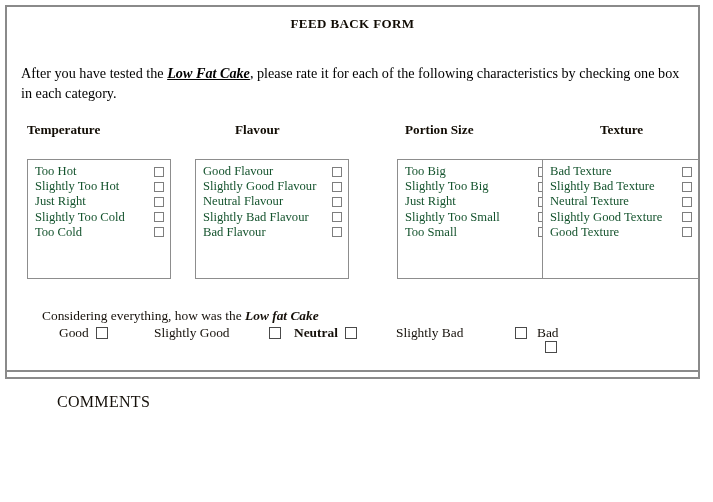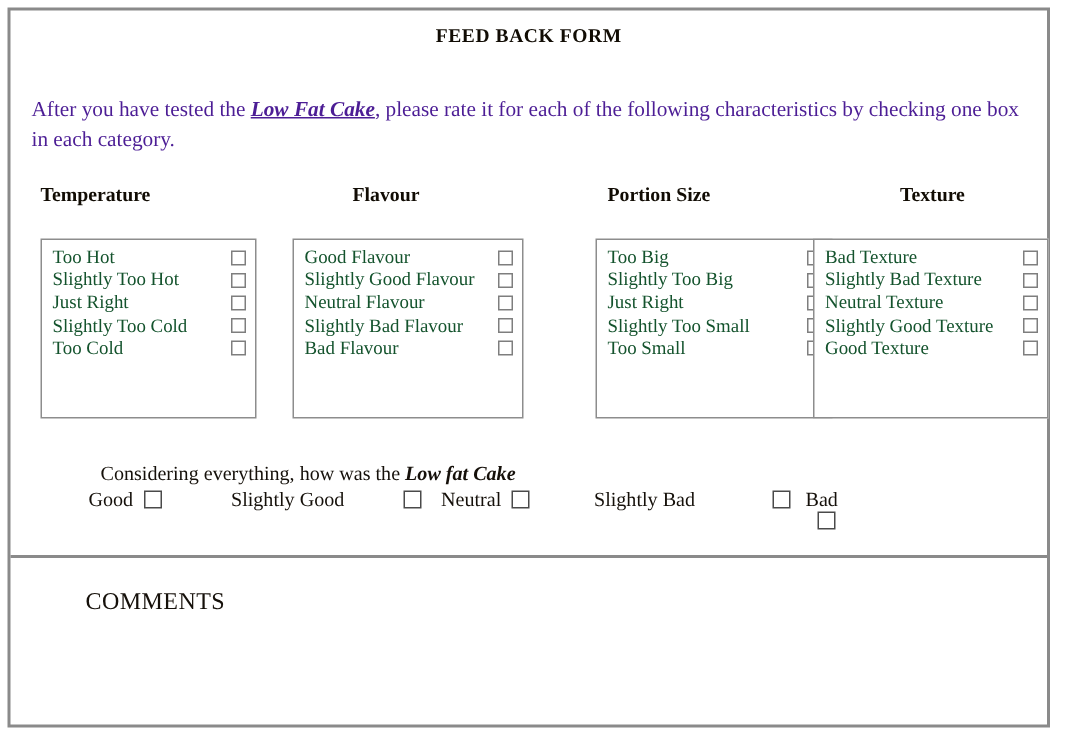--- a/index.html
+++ b/index.html
@@ -15,21 +15,21 @@
     color: #1a1208;
     overflow: hidden;
   }
 
   
   #form-frame {
     position: absolute;
     left: 5px;
     top: 5px;
     width: 695px;
-    height: 480px;
+    height: 374px;
     border: 2px solid #8a8a8a;
     box-sizing: border-box;
     background: #ffffff;
   }
 
   
   #form-title {
     position: absolute;
     left: 0;
     top: 9px;
@@ -42,21 +42,21 @@
   }
 
   
   #intro-paragraph {
     position: absolute;
     left: 14px;
     top: 56px;
     width: 664px;
     font-size: 14.2px;
     line-height: 20px;
-    color: #4c1d95;
+    color: #000000;
   }
   #intro-paragraph .product {
     font-weight: bold;
     font-style: italic;
     text-decoration: underline;
   }
 
   
   .category-header {
     position: absolute;
@@ -100,21 +100,21 @@
     height: 10px;
     border: 1.2px solid #7e7e7e;
     box-sizing: border-box;
     background: #ffffff;
     flex: 0 0 auto;
   }
 
   
   #overall-question {
     position: absolute;
-    left: 60px;
+    left: 35px;
     top: 301px;
     font-size: 13.4px;
     color: #15100a;
     white-space: nowrap;
   }
   #overall-question .product {
     font-weight: bold;
     font-style: italic;
   }
   #overall-options {
@@ -281,21 +281,21 @@
 
   <div id="overall-options">
     <div class="overall-option" style="left:0px;">
       <span class="olabel">Good</span>
       <span class="cbox-lg"></span>
     </div>
     <div class="overall-option" style="left:95px;gap:32px;">
       <span class="olabel">Slightly Good</span>
       <span class="cbox-lg"></span>
     </div>
-    <div class="overall-option" style="left:235px;">
+    <div class="overall-option" style="left:235px;font-weight:bold;">
       <span class="olabel">Neutral</span>
       <span class="cbox-lg"></span>
     </div>
     <div class="overall-option" style="left:337px;gap:45px;">
       <span class="olabel">Slightly Bad</span>
       <span class="cbox-lg"></span>
     </div>
     <div class="overall-option" style="left:478px;flex-direction:column;">
       <span class="olabel">Bad</span>
       <span class="cbox-lg"></span>

